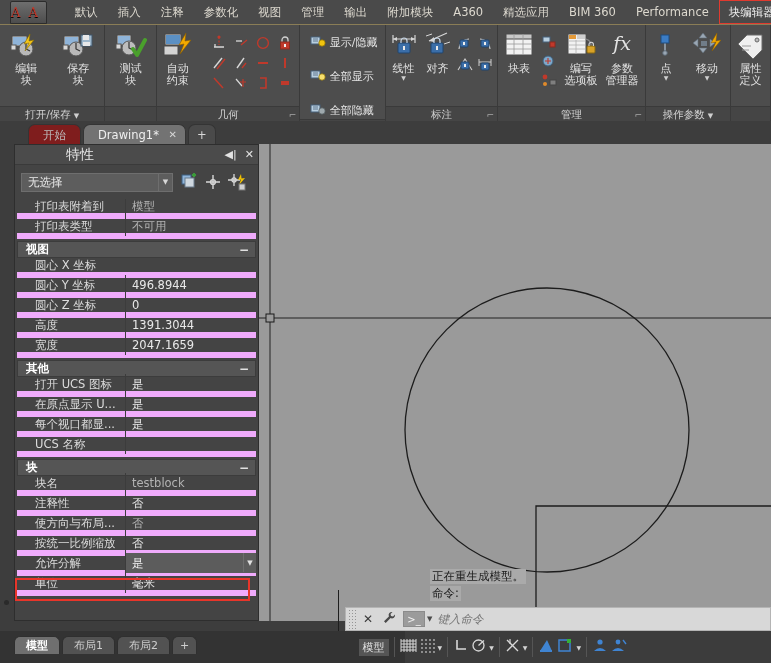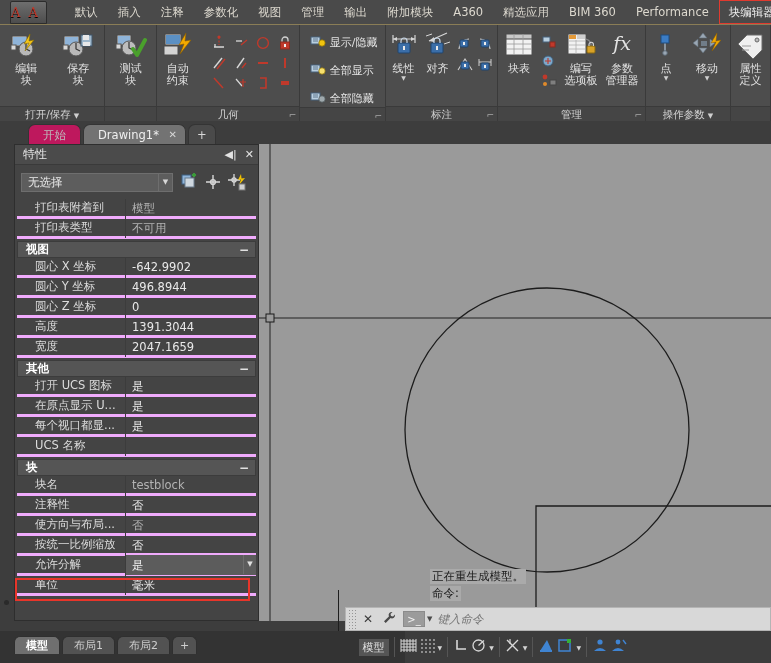--- a/index.html
+++ b/index.html
@@ -84,21 +84,21 @@
     font-size: 11px; color: #e2e2e2; line-height: 12px; text-align:center;
     margin-top: 1px;
   }
   .bigbtn .cap2 { font-size: 11px; color: #e2e2e2; line-height: 12px; }
   .bigbtn .dd { font-size: 6px; color: #d0d0d0; line-height: 6px; }
 
   .icon32 { width: 32px; height: 30px; position: relative; }
   .icon16 { width: 16px; height: 16px; position: relative; display:inline-block; vertical-align: middle; }
 
   
-  .smallrows { display:flex; flex-direction:column; justify-content:flex-end; gap:10px; padding: 4px 2px 0 4px;}
+  .smallrows { display:flex; flex-direction:column; justify-content:flex-end; gap:16px; padding: 4px 2px 0 4px;}
   .smallrow { display:flex; align-items:center; gap:4px; height: 18px; }
   .smallrow .lbl { font-size: 11px; color: #e4e4e4; white-space:nowrap; }
 
   
   .cgrid { display:grid; grid-template-columns: repeat(4, 22px); grid-template-rows: repeat(3, 20px); padding-top:4px;}
   .cgrid > div { display:flex; align-items:center; justify-content:center; }
 
   
   .micol { display:flex; flex-direction:column; gap:2px; padding: 6px 3px 0 3px; }
 
@@ -111,35 +111,35 @@
   .ftab {
     height: 20px; line-height: 20px; padding: 0 14px;
     background: #4a4a4a; color: #bdbdbd; font-size: 11.5px;
     border-radius: 7px 7px 0 0; margin-right: 2px;
     border: 1px solid #343434; border-bottom: none;
     white-space: nowrap;
   }
   .ftab.sel { background: #737373; color: #f0f0f0; padding-right: 26px; position: relative; text-align: right; }
   .ftab.sel .xc { position:absolute; right: 8px; top: 0; font-size: 10px; color:#d6d6d6; }
   .ftab.plus { padding: 0 8px; color: #d8d8d8; }
-  .ftab.start { background: #be185d; }
+  .ftab.start { background: #7f1d1d; }
 
   
   .props {
     position: absolute; left: 14px; top: 144px; width: 245px; height: 477px;
     background: #444444;
     border: 1px solid #2e2e2e;
     display: flex; flex-direction: column;
   }
   .props-header {
     height: 20px; display:flex; align-items:center;
     padding: 0 4px 0 8px; background: #4b4b4b;
     border-bottom: 1px solid #3a3a3a;
   }
-  .props-header .ptitletext { font-size: 12px; color: #e6e6e6; flex:1; }
+  .props-header .ptitletext { font-size: 14px; color: #e6e6e6; flex:1;margin-left:43px; }
   .props-header .hicon { font-size: 11px; color: #e3e3e3; margin-left: 8px; }
   .props-toolbar {
     height: 34px; display:flex; align-items:center; padding: 0 6px; gap:7px;
     background: #444444;
   }
   .selcombo {
     width: 152px; height: 19px; background: #5d5d5d;
     border: 1px solid #6e6e6e;
     display:flex; align-items:center; padding-left:6px;
     font-size: 11.5px; color: #eaeaea; position: relative;
@@ -156,21 +156,21 @@
     height: 17px; background: #555555;
     display:flex; align-items:center; padding: 0 6px 0 8px;
     font-size: 11.5px; color: #ffffff; font-weight: bold;
     border: 1px solid #3c3c3c;
     margin-top: 2px;
   }
   .grouphdr .gl { flex: 1; }
   .grouphdr .gm { font-size: 12px; color: #e8e8e8; }
   .prow {
     height: 20px; display: flex; align-items: center;
-    border-bottom: 3px solid #f0abfc;
+    border-bottom: 6px solid #f0abfc;
   }
   .prow .pname {
     width: 108px; padding-left: 18px; font-size: 11.5px; color: #dcdcdc;
     overflow: hidden; white-space: nowrap;
   }
   .prow .pval {
     flex: 1; padding-left: 6px; font-size: 11.5px; color: #b4b4b4;
     border-left: 1px solid #3c3c3c; height: 20px; line-height: 20px;
     overflow:hidden; white-space:nowrap;
   }
@@ -732,21 +732,20 @@
         <div class="prow">
           <div class="pname">打印表类型</div>
           <div class="pval">不可用</div>
         </div>
         <div class="grouphdr">
           <span class="gl">视图</span>
           <span class="gm">−</span>
         </div>
         <div class="prow editable">
           <div class="pname">圆心 X 坐标</div>
-          <div class="pval">-642.9902</div>
         </div>
         <div class="prow editable">
           <div class="pname">圆心 Y 坐标</div>
           <div class="pval">496.8944</div>
         </div>
         <div class="prow editable">
           <div class="pname">圆心 Z 坐标</div>
           <div class="pval">0</div>
         </div>
         <div class="prow editable">

